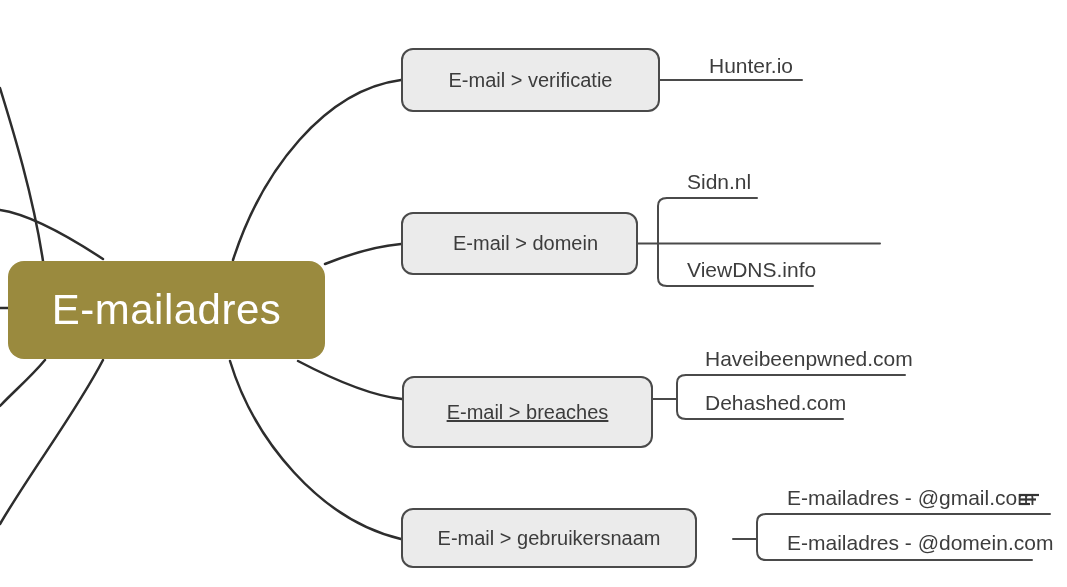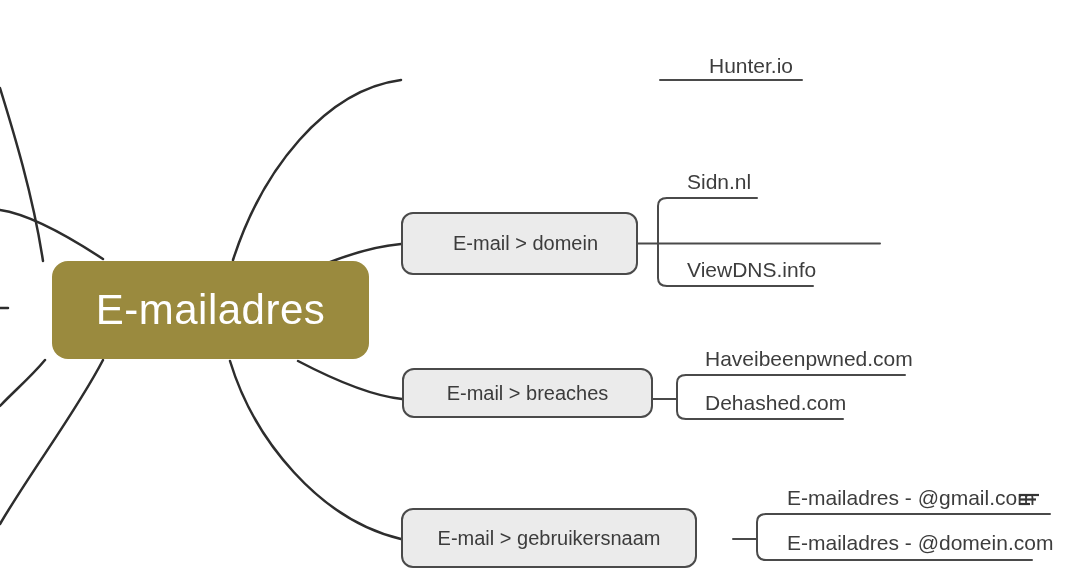--- a/index.html
+++ b/index.html
@@ -7,31 +7,31 @@
     position:relative;width:1067px;height:587px;overflow:hidden;
     background:#ffffff;
     font-family:"Liberation Sans","DejaVu Sans",sans-serif;
   }
   #wires{position:absolute;left:0;top:0;width:1067px;height:587px;}
   .root-node{
     position:absolute;left:8px;top:261px;width:317px;height:98px;
     background:#9a8a3e;border-radius:16px;
     display:flex;align-items:center;justify-content:center;
     color:#ffffff;font-size:42px;letter-spacing:0.5px;
-    box-sizing:border-box;cursor:default;margin-left:44px;
+    box-sizing:border-box;cursor:default;
   }
   .topic-node{
     position:absolute;background:#ebebeb;border:2px solid #4a4a4a;border-radius:12px;
     display:flex;align-items:center;justify-content:center;
     color:#3c3c3c;font-size:20px;box-sizing:border-box;cursor:default;
     white-space:nowrap;
   }
   .node-verificatie{left:401px;top:48px;width:259px;height:64px;}
   .node-domein{left:401px;top:212px;width:237px;height:63px;padding-left:12px;}
-  .node-breaches{left:402px;top:368px;width:251px;height:50px;}
+  .node-breaches{left:402px;top:376px;width:251px;height:72px;text-decoration:underline;}
   .node-gebruikersnaam{left:401px;top:508px;width:296px;height:60px;}
   .child-label{
     position:absolute;color:#3d3d3d;font-size:21px;line-height:22px;height:22px;
     white-space:nowrap;cursor:default;
   }
   .lbl-hunter{left:701px;top:55px;width:100px;text-align:center;}
   .lbl-sidn{left:687px;top:171px;}
   .lbl-domainbigdata{left:687px;top:216px;}
   .lbl-viewdns{left:687px;top:259px;}
   .lbl-hibp{left:705px;top:348px;}
@@ -81,20 +81,23 @@
       <path d="M 766 514 Q 757 514 757 522 L 757 551 Q 757 560 766 560"></path>
       <path d="M 766 514 L 1050 514"></path>
       <path d="M 766 560 L 1032 560"></path>
     </g>
   </svg>
 
   <div class="root-node">
     <span>E-mailadres</span>
   </div>
 
+  <div class="topic-node node-verificatie">
+    <span>E-mail &gt; verificatie</span>
+  </div>
   <div class="topic-node node-domein">
     <span>E-mail &gt; domein</span>
   </div>
   <div class="topic-node node-breaches">
     <span>E-mail &gt; breaches</span>
   </div>
   <div class="topic-node node-gebruikersnaam">
     <span>E-mail &gt; gebruikersnaam</span>
   </div>
 

